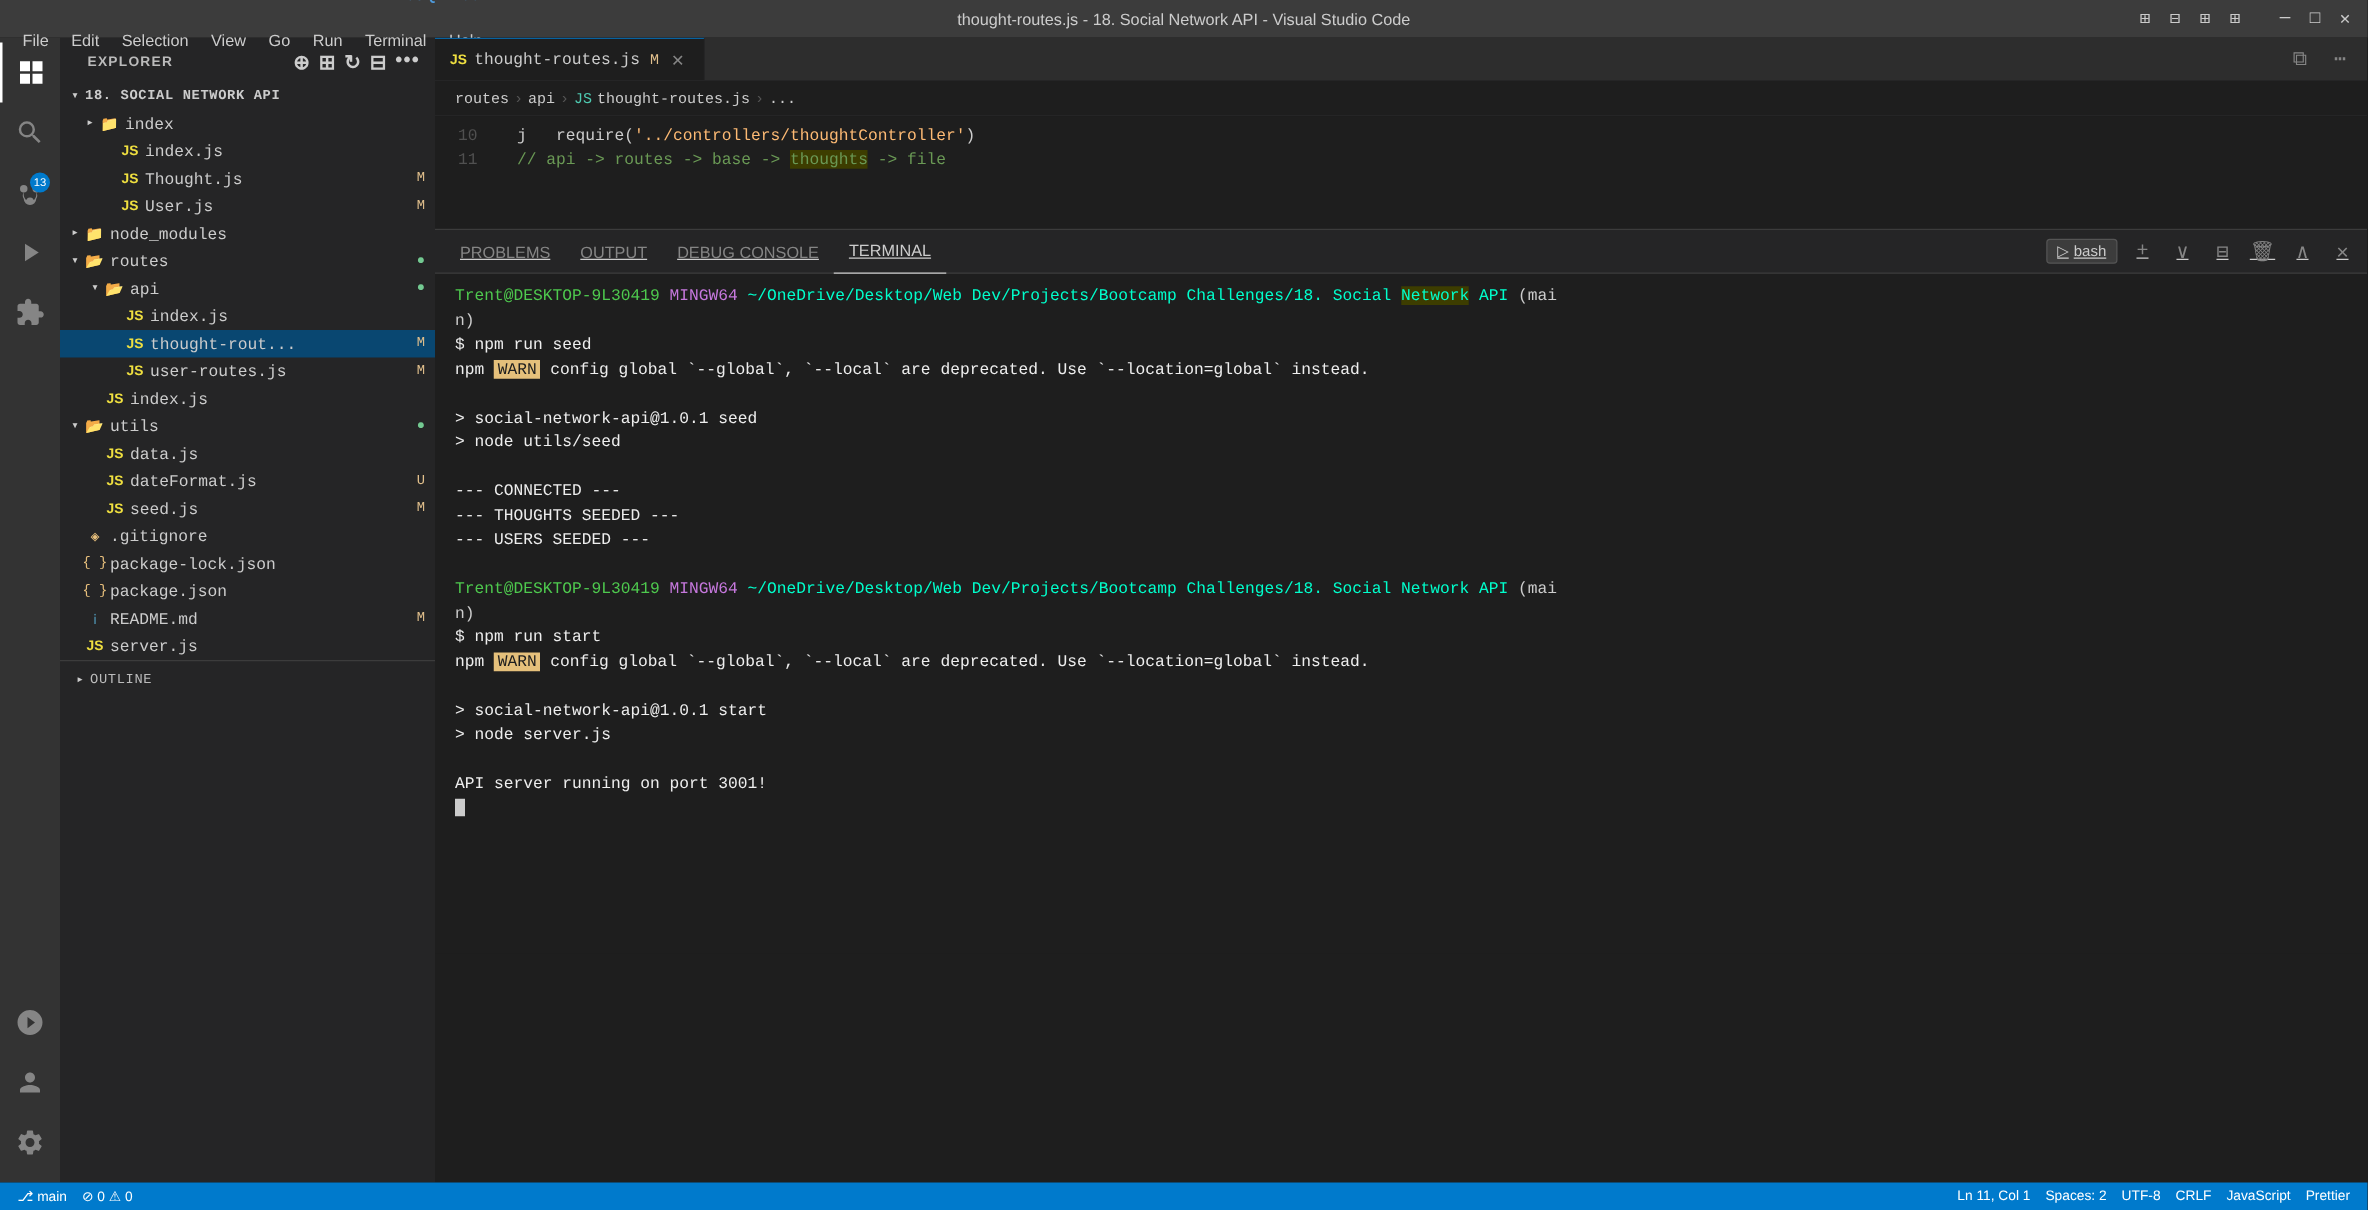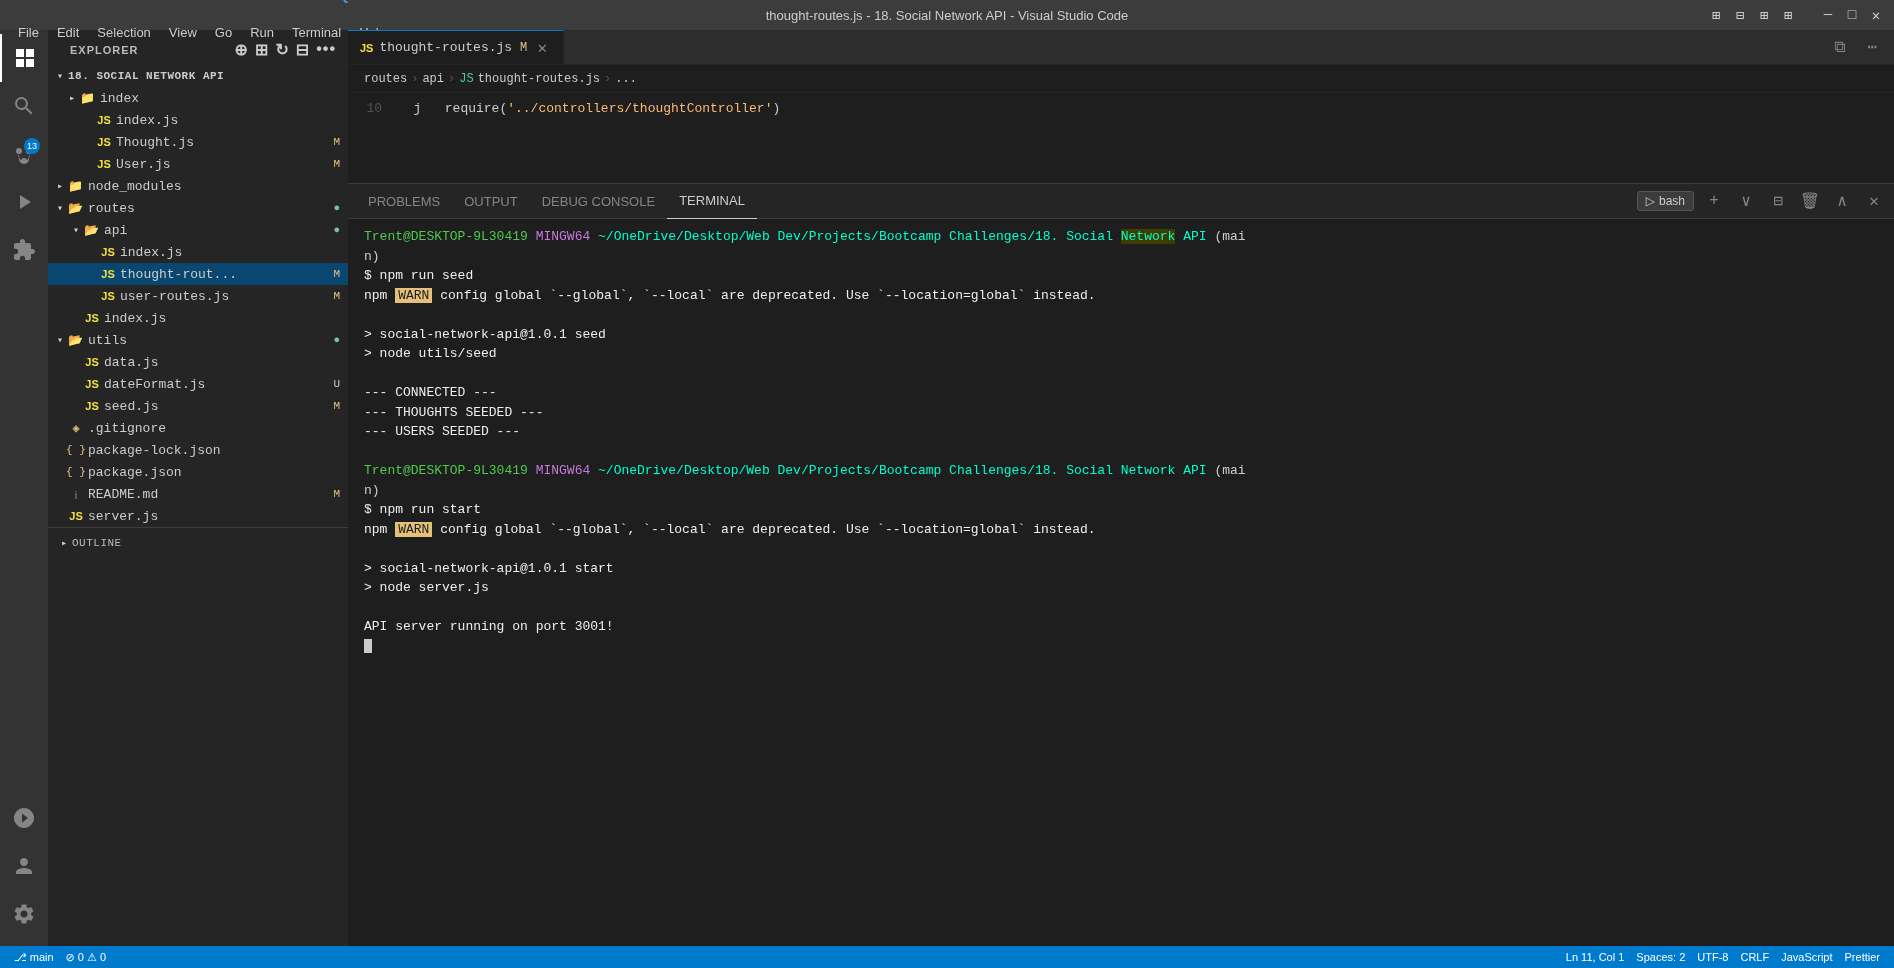--- a/index.html
+++ b/index.html
@@ -326,20 +326,21 @@
       flex-shrink: 0;
     }
     .panel-tabs {
       display: flex;
       align-items: center;
       background: #252526;
       height: 35px;
       border-bottom: 1px solid #3c3c3c;
       padding: 0 8px;
       flex-shrink: 0;
+      text-decoration: underline;
     }
     .panel-tab {
       padding: 0 12px;
       height: 35px;
       display: flex;
       align-items: center;
       font-size: 13px;
       color: #858585;
       cursor: pointer;
       font-family: Arial, sans-serif;
@@ -746,20 +747,24 @@
       <span class="breadcrumb-item">thought-routes.js</span>
       <span class="breadcrumb-sep">›</span>
       <span class="breadcrumb-item">...</span>
     </div>
 
     <div class="code-area" style="max-height: 90px;">
       <div class="code-line">
         <span class="line-number">10</span>
         <span class="line-content"><span style="color:#cccccc">  j   require(</span><span style="color:#fdba74">'../controllers/thoughtController'</span><span style="color:#cccccc">)</span></span>
       </div>
+      <div class="code-line">
+        <span class="line-number">11</span>
+        <span class="line-content"><span style="color:#6a9955">  // api -&gt; routes -&gt; base -&gt; </span><span style="background:#3d3d00; color:#6a9955">thoughts</span><span style="color:#6a9955"> -&gt; file</span></span>
+      </div>
     </div>
 
     <div class="terminal-panel">
       <div class="panel-tabs">
         <div class="panel-tab">PROBLEMS</div>
         <div class="panel-tab">OUTPUT</div>
         <div class="panel-tab">DEBUG CONSOLE</div>
         <div class="panel-tab active">TERMINAL</div>
         <div class="panel-actions">
           <div class="panel-action-btn">

